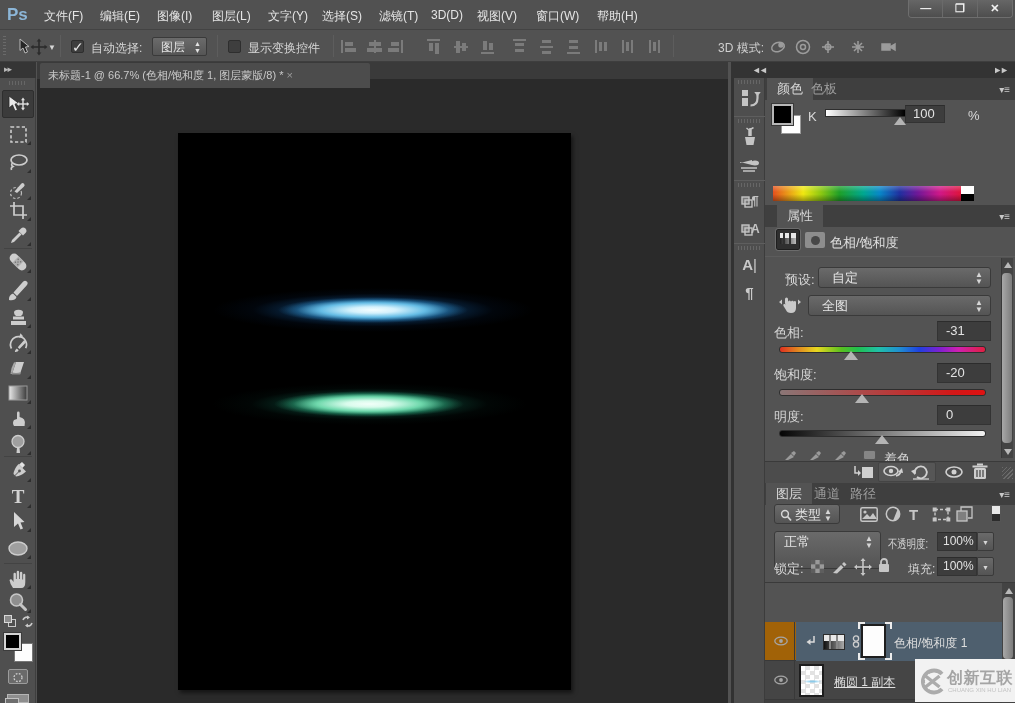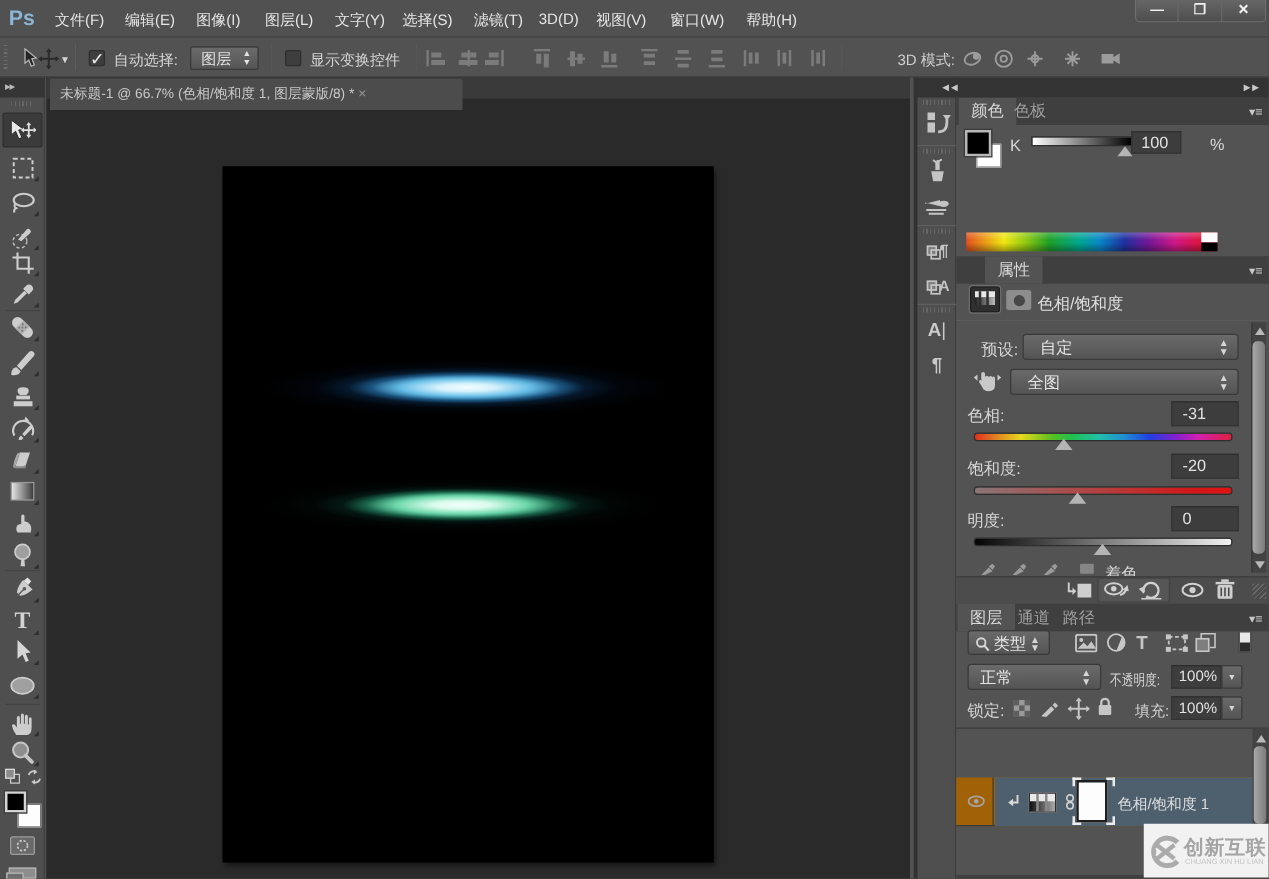--- a/index.html
+++ b/index.html
@@ -488,21 +488,21 @@
     <span style="position:absolute;left:203px;top:30px;font-size:13px;color:#d9d9d9;">%</span>
 
     <div style="position:absolute;left:8px;top:108px;width:201px;height:15px;background:linear-gradient(90deg,#e4501e 0%,#f0e812 15%,#8cc812 24%,#1fa028 33%,#00a890 45%,#0888c8 53%,#2030a0 63%,#701898 72%,#d01888 83%,#e01430 95%,#d81425 100%);"></div>
     <div style="position:absolute;left:8px;top:108px;width:201px;height:15px;background:linear-gradient(rgba(255,255,255,0.25),rgba(255,255,255,0) 40%,rgba(0,0,0,0) 55%,rgba(0,0,0,0.35));"></div>
     <div style="position:absolute;left:196px;top:108px;width:13px;height:8px;background:#fff;"></div>
     <div style="position:absolute;left:196px;top:116px;width:13px;height:7px;background:#000;"></div>
   </div>
 
   <div id="propspanel" style="position:absolute;left:0;top:143px;width:250px;height:278px;">
     <div class="tabstrip" style="top:0"></div>
-    <div class="ptab act" style="left:23px;">属性</div>
+    <div class="ptab act" style="left:12px;">属性</div>
     <div class="pmenu">▾≡</div>
 
     <div style="position:absolute;left:11px;top:24px;width:24px;height:21px;background:#2f2f2f;border:1px solid #1e1e1e;outline:1px solid #6c6c6c;border-radius:2px;">
       <div style="position:absolute;left:3px;top:3px;width:16px;height:5px;background:#e8e8e8;"></div>
       <div style="position:absolute;left:3px;top:8px;width:16px;height:6px;background:linear-gradient(90deg,#222,#bbb);"></div>
       <div style="position:absolute;left:6px;top:3px;width:2px;height:11px;background:#2f2f2f;"></div>
       <div style="position:absolute;left:12px;top:3px;width:2px;height:11px;background:#2f2f2f;"></div>
     </div>
     <div style="position:absolute;left:40px;top:27px;width:20px;height:16px;background:#8d8d8d;border-radius:2px;">
       <div style="position:absolute;left:6px;top:4px;width:9px;height:9px;background:#474747;border-radius:50%;"></div>
@@ -619,21 +619,21 @@
         </g>
       </svg>
     <svg style="position:absolute;left:191px;top:23px;" width="17" height="16" viewBox="0 0 17 16">
         <rect x="1" y="5" width="10" height="10" fill="#7f7f7f" stroke="#c6c6c6" stroke-width="1.3"></rect>
         <path d="M5 5 V1 h11 v11 h-4" fill="none" stroke="#c6c6c6" stroke-width="1.3"></path>
       </svg>
     <div style="position:absolute;left:226px;top:22px;width:10px;height:17px;background:#2c2c2c;border:1px solid #555;">
         <div style="width:8px;height:8px;background:#e8e8e8;"></div>
       </div>
 
-    <div class="ddw" style="left:9px;top:48px;width:107px;height:21px;line-height:20px;padding-left:9px;">正常<span class="udar">▲<br>▼</span></div>
+    <div class="ddw" style="left:9px;top:48px;width:107px;height:38px;line-height:20px;padding-left:9px;">正常<span class="udar">▲<br>▼</span></div>
     <span style="position:absolute;left:123px;top:53px;font-size:12px;color:#d6d6d6;transform:scaleX(0.78);transform-origin:left center;white-space:nowrap;">不透明度:</span>
     <div class="darkbox" style="left:172px;top:49px;width:40px;height:19px;line-height:17px;padding-left:5px;font-size:12px;">100%</div>
     <div style="position:absolute;left:212px;top:49px;width:17px;height:19px;background:linear-gradient(#6a6a6a,#545454);border:1px solid #3a3a3a;border-radius:0 2px 2px 0;">
         <span style="position:absolute;left:4px;top:6px;font-size:7px;color:#d6d6d6;">▼</span>
       </div>
 
     <span style="position:absolute;left:9px;top:77px;font-size:13px;color:#d6d6d6;">锁定:</span>
     <svg style="position:absolute;left:45px;top:76px;" width="15" height="15" viewBox="0 0 15 15">
         <rect x="1" y="1" width="13" height="13" fill="#9a9a9a"></rect>
         <g fill="#5e5e5e">
@@ -693,20 +693,32 @@
           <circle cx="4" cy="9.5" r="2.6" fill="none" stroke="#d0d0d0" stroke-width="1.3"></circle>
         </svg>
       <div style="position:absolute;left:96px;top:2px;width:25px;height:34px;background:#fdfdfd;border:2px solid #1e1e1e;"></div>
       <g></g>
       <div style="position:absolute;left:93px;top:0px;width:7px;height:7px;border-left:2.5px solid #ececec;border-top:2.5px solid #ececec;"></div>
       <div style="position:absolute;left:120px;top:0px;width:7px;height:7px;border-right:2.5px solid #ececec;border-top:2.5px solid #ececec;"></div>
       <div style="position:absolute;left:93px;top:31px;width:7px;height:7px;border-left:2.5px solid #ececec;border-bottom:2.5px solid #ececec;"></div>
       <div style="position:absolute;left:120px;top:31px;width:7px;height:7px;border-right:2.5px solid #ececec;border-bottom:2.5px solid #ececec;"></div>
       <span class="lname" style="left:129px;">色相/饱和度 1</span>
     </div>
+    <div class="lrow" style="top:178px;">
+      <div class="eyebox">
+          <svg style="position:absolute;left:9px;top:14px;" width="14" height="10" viewBox="0 0 14 10">
+            <ellipse cx="7" cy="5" rx="6.2" ry="3.9" fill="none" stroke="#a6a6a6" stroke-width="1.3"></ellipse>
+            <circle cx="7" cy="5" r="1.9" fill="#a6a6a6"></circle>
+          </svg>
+        </div>
+      <div class="thumb">
+          <div style="position:absolute;left:3px;top:14px;width:17px;height:2.5px;background:radial-gradient(ellipse,rgba(130,200,235,0.9) 15%,rgba(255,255,255,0) 80%);"></div>
+        </div>
+      <span class="lname" style="text-decoration:underline;">椭圆 1 副本</span>
+    </div>
     <div style="position:absolute;left:0;top:217px;width:239px;height:3px;background:#404040;"></div>
 
     <div style="position:absolute;left:237px;top:100px;width:13px;height:120px;background:#434343;"></div>
     <div style="position:absolute;left:240px;top:105px;width:0;height:0;border-left:4px solid transparent;border-right:4px solid transparent;border-bottom:6px solid #b9b9b9;"></div>
     <div style="position:absolute;left:238px;top:114px;width:10px;height:62px;background:linear-gradient(90deg,#a8a8a8,#7c7c7c);border-radius:4px;"></div>
   </div>
 </div>
 
 <div id="wm">
   <svg style="position:absolute;left:4px;top:9px;" width="27" height="27" viewBox="0 0 27 27">

